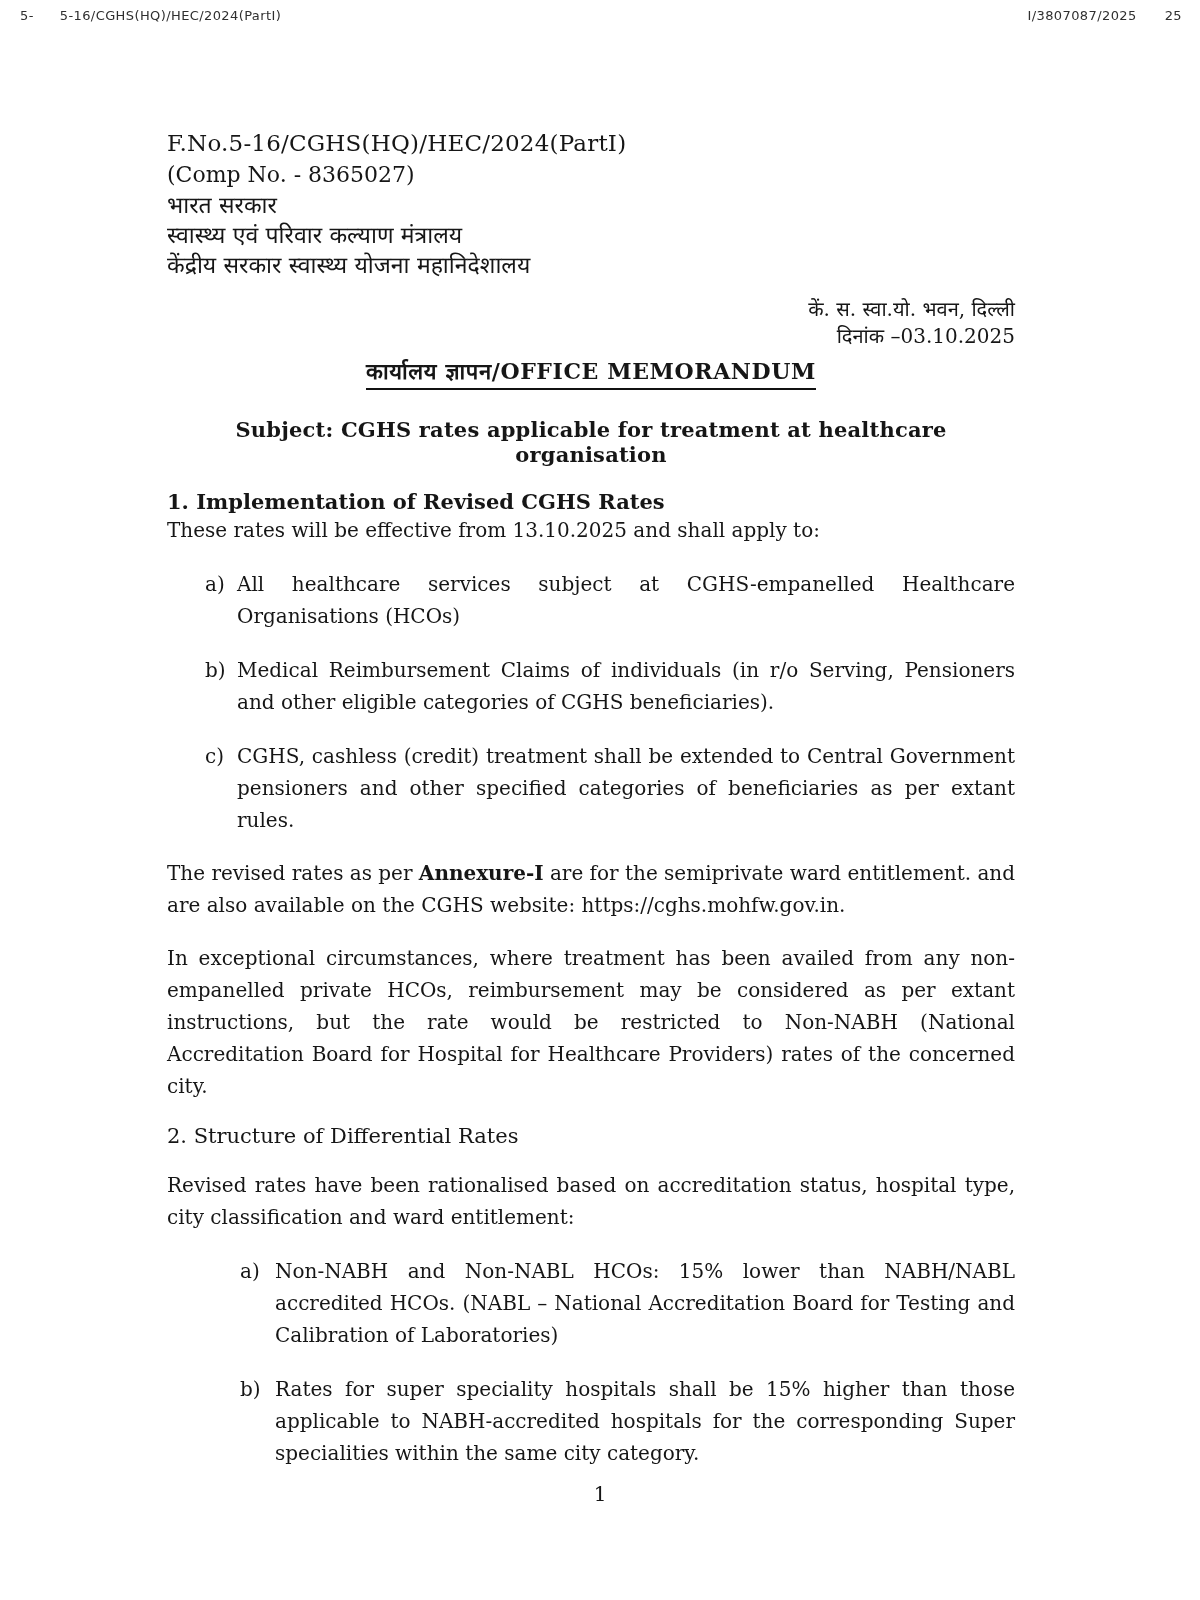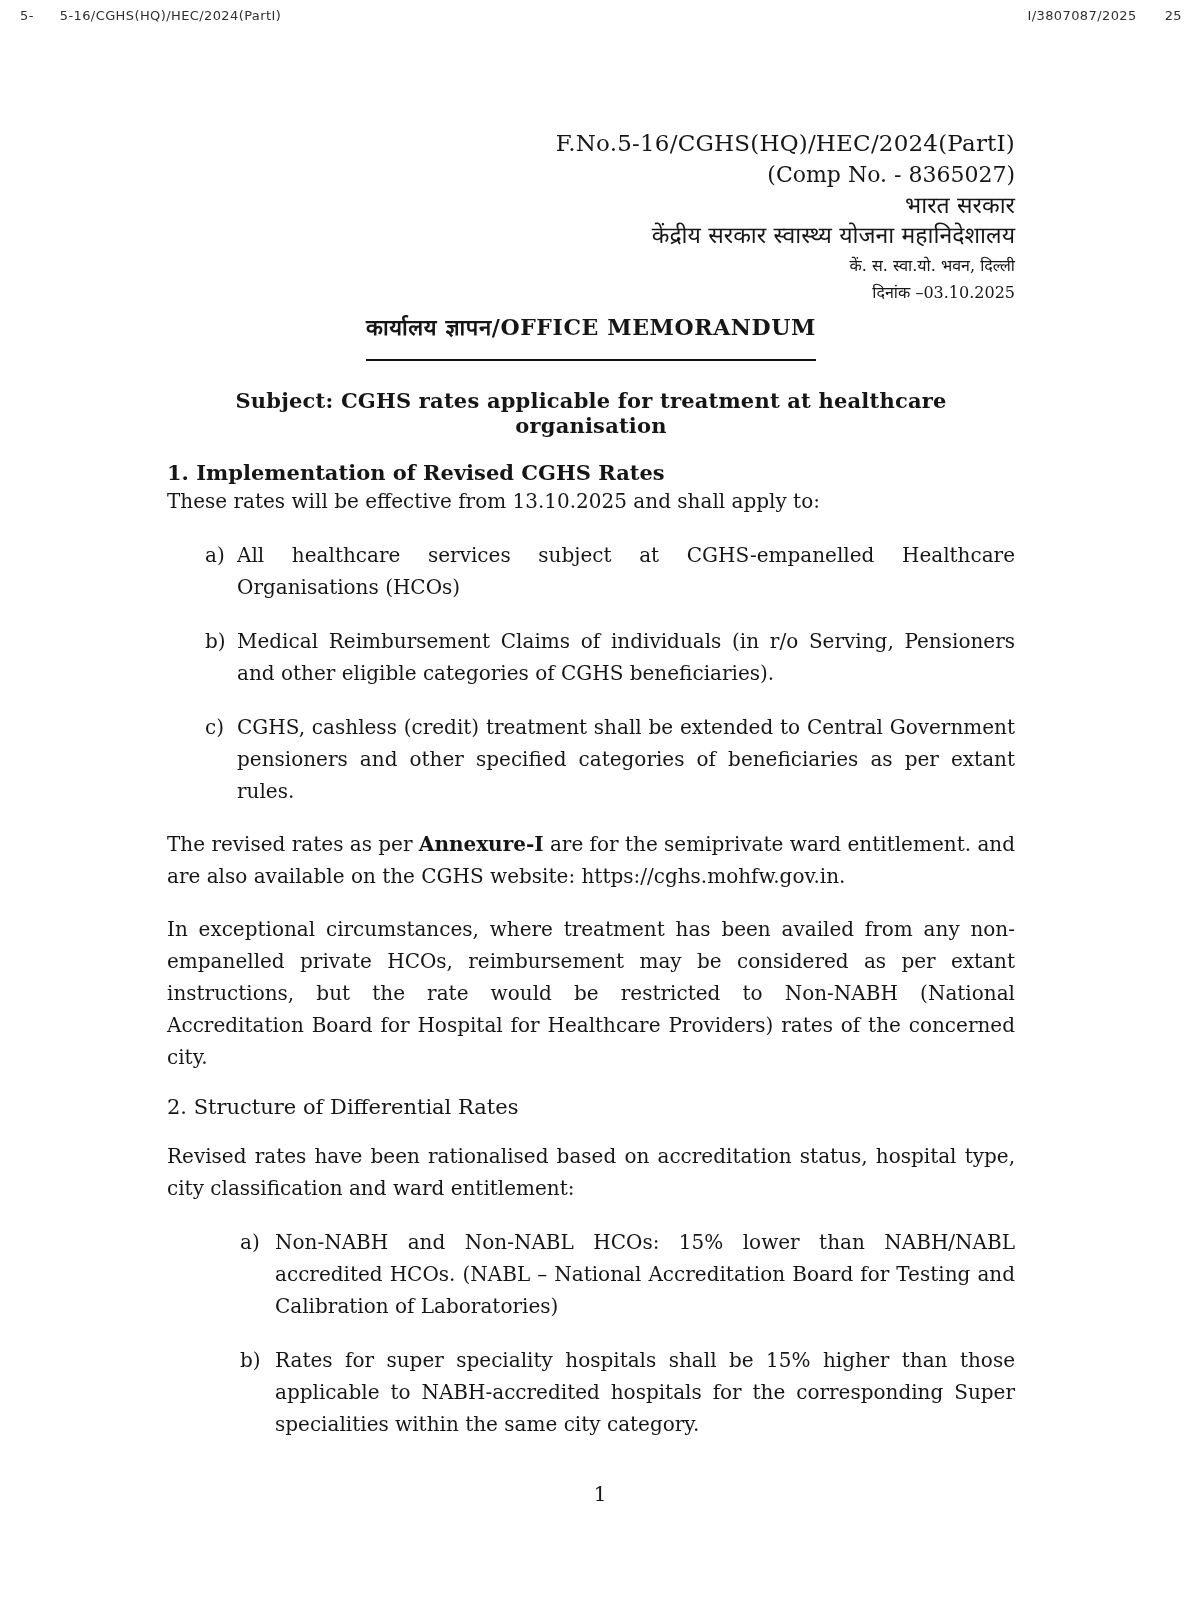--- a/index.html
+++ b/index.html
@@ -29,52 +29,52 @@
   }
   .scan-header .left .ref-prefix { margin-right: 26px; }
   .scan-header .right .ref-num { margin-right: 28px; }
 
   .content {
     width: 848px;
     margin-left: 167px;
   }
   .letterhead {
     margin-top: 104px;
-    text-align: right;
+    text-align: left;
   }
   .letterhead .file-no {
     font-size: 23px;
     line-height: 33px;
     letter-spacing: 0.2px;
   }
   .letterhead .comp-no {
     font-size: 22px;
     line-height: 30px;
   }
   .letterhead .hi {
     font-size: 23px;
     line-height: 30px;
   }
   .right-block {
     text-align: right;
-    font-size: 16px;
+    font-size: 20px;
     line-height: 27px;
-    margin-top: 2px;
+    margin-top: 16px;
   }
   .memo-title {
     text-align: center;
     margin-top: 5px;
     font-size: 22px;
     font-weight: bold;
     letter-spacing: 0.6px;
   }
   .memo-title .underlined {
     display: inline-block;
     border-bottom: 2px solid #111;
-    padding-bottom: 18px;
+    padding-bottom: 3px;
   }
   .subject {
     margin-top: 27px;
     font-size: 21px;
     font-weight: bold;
     letter-spacing: 0.2px;
     text-align: center;
   }
   p.body {
     margin: 21px 0 0 0;
@@ -131,20 +131,21 @@
       <span class="ref-num">I/3807087/2025</span><span>25</span>
     </div>
   </div>
 
   <div class="content">
 
     <div class="letterhead">
       <div class="file-no">F.No.5-16/CGHS(HQ)/HEC/2024(PartI)</div>
       <div class="comp-no">(Comp No. - 8365027)</div>
       <div class="hi">भारत सरकार</div>
+      <div class="hi">स्वास्थ्य एवं परिवार कल्याण मंत्रालय</div>
       <div class="hi">केंद्रीय सरकार स्वास्थ्य योजना महानिदेशालय</div>
     </div>
 
     <div class="right-block">
       <div>कें. स. स्वा.यो. भवन, दिल्ली</div>
       <div>दिनांक –03.10.2025</div>
     </div>
 
     <div class="memo-title">
       <span class="underlined">कार्यालय ज्ञापन/OFFICE MEMORANDUM</span>

